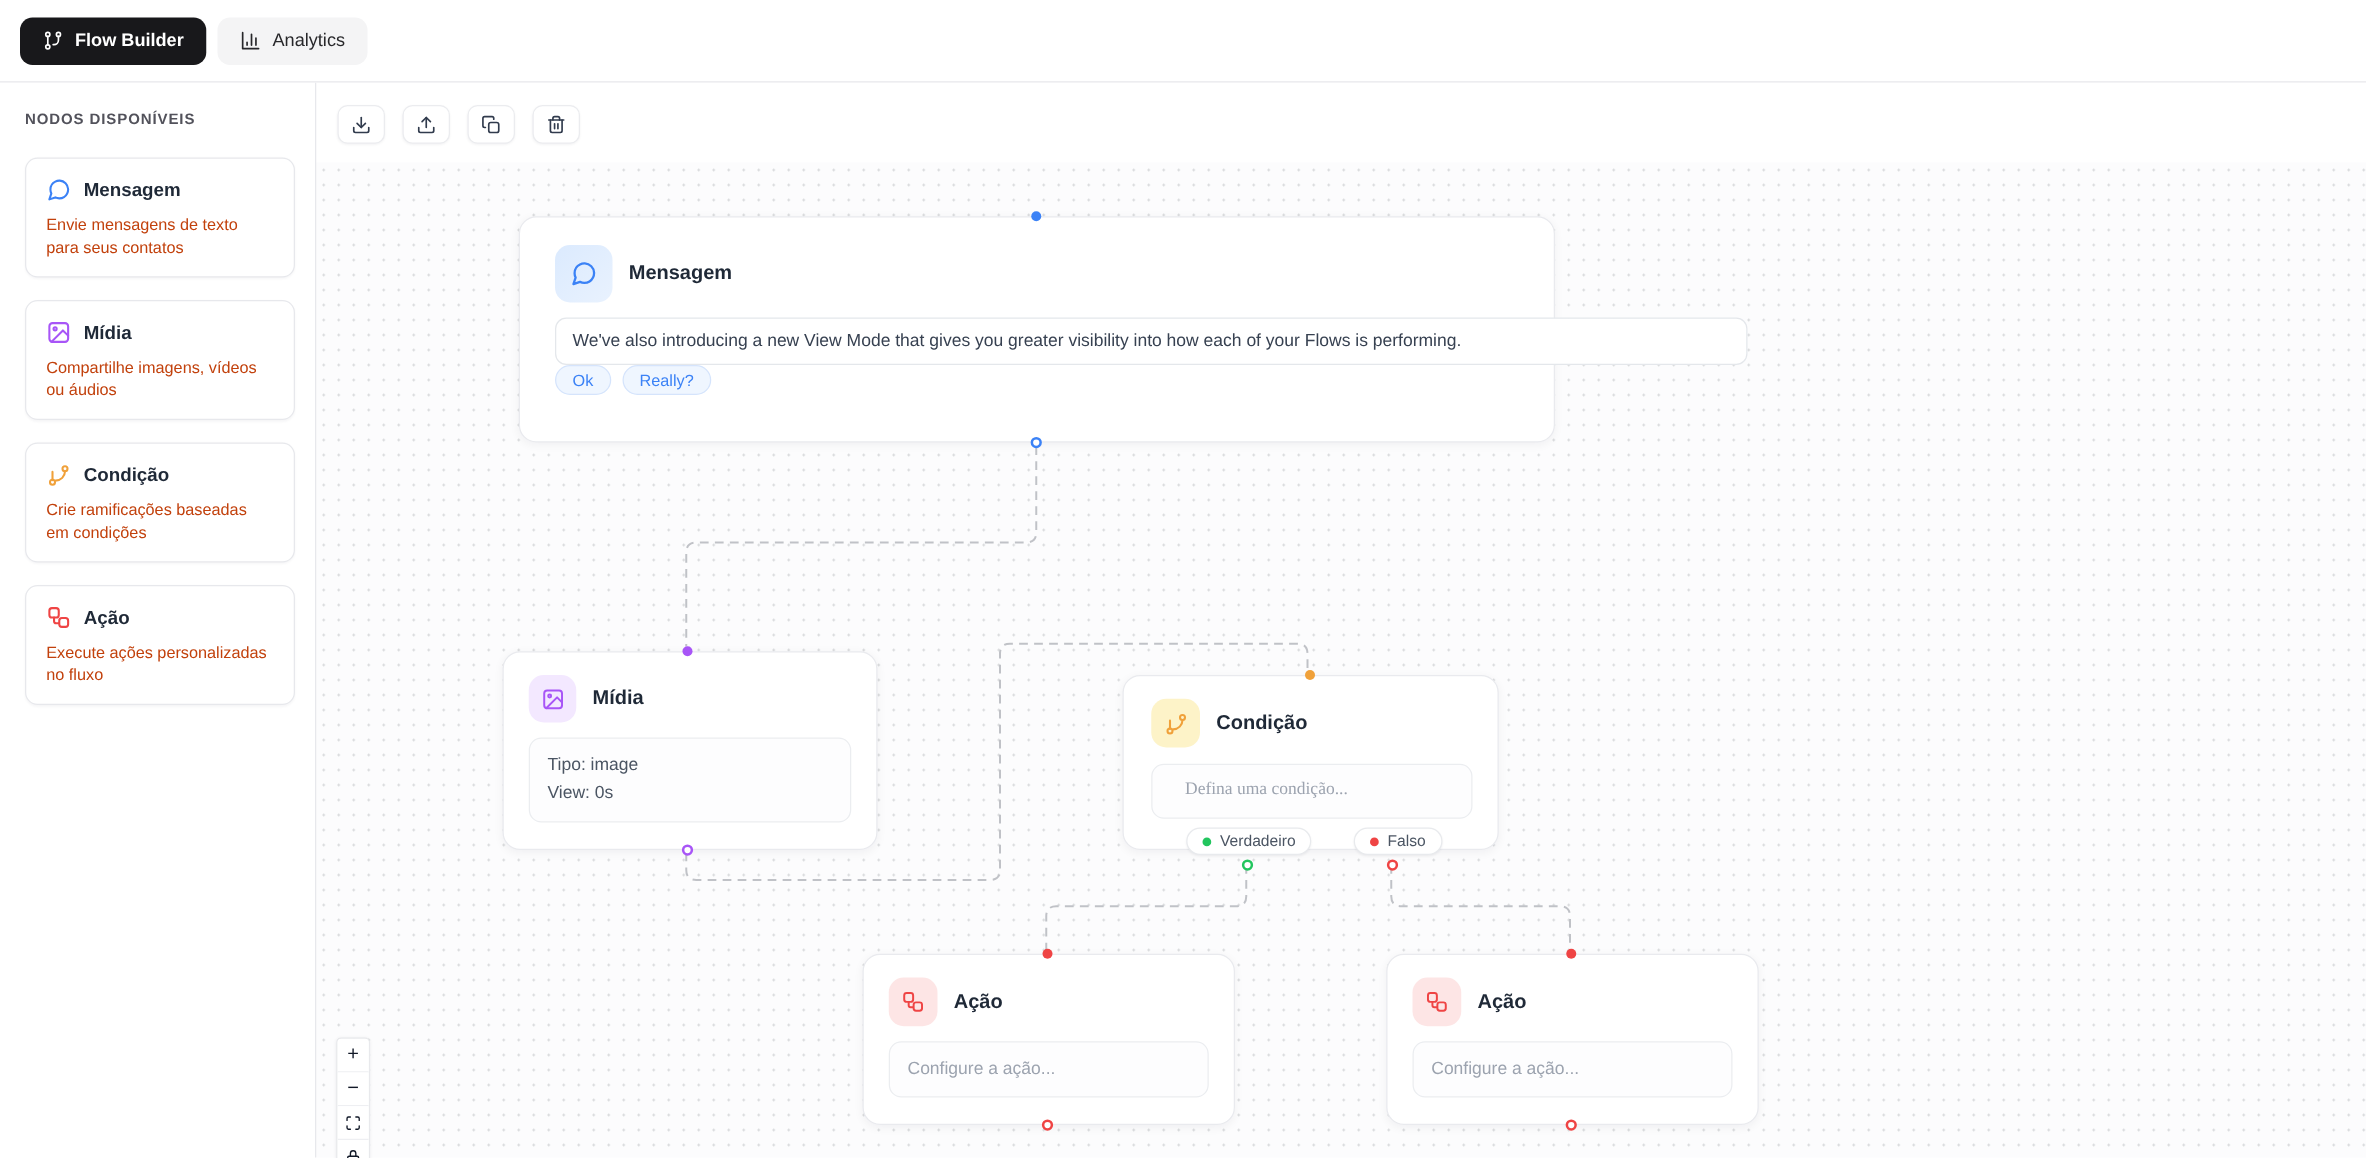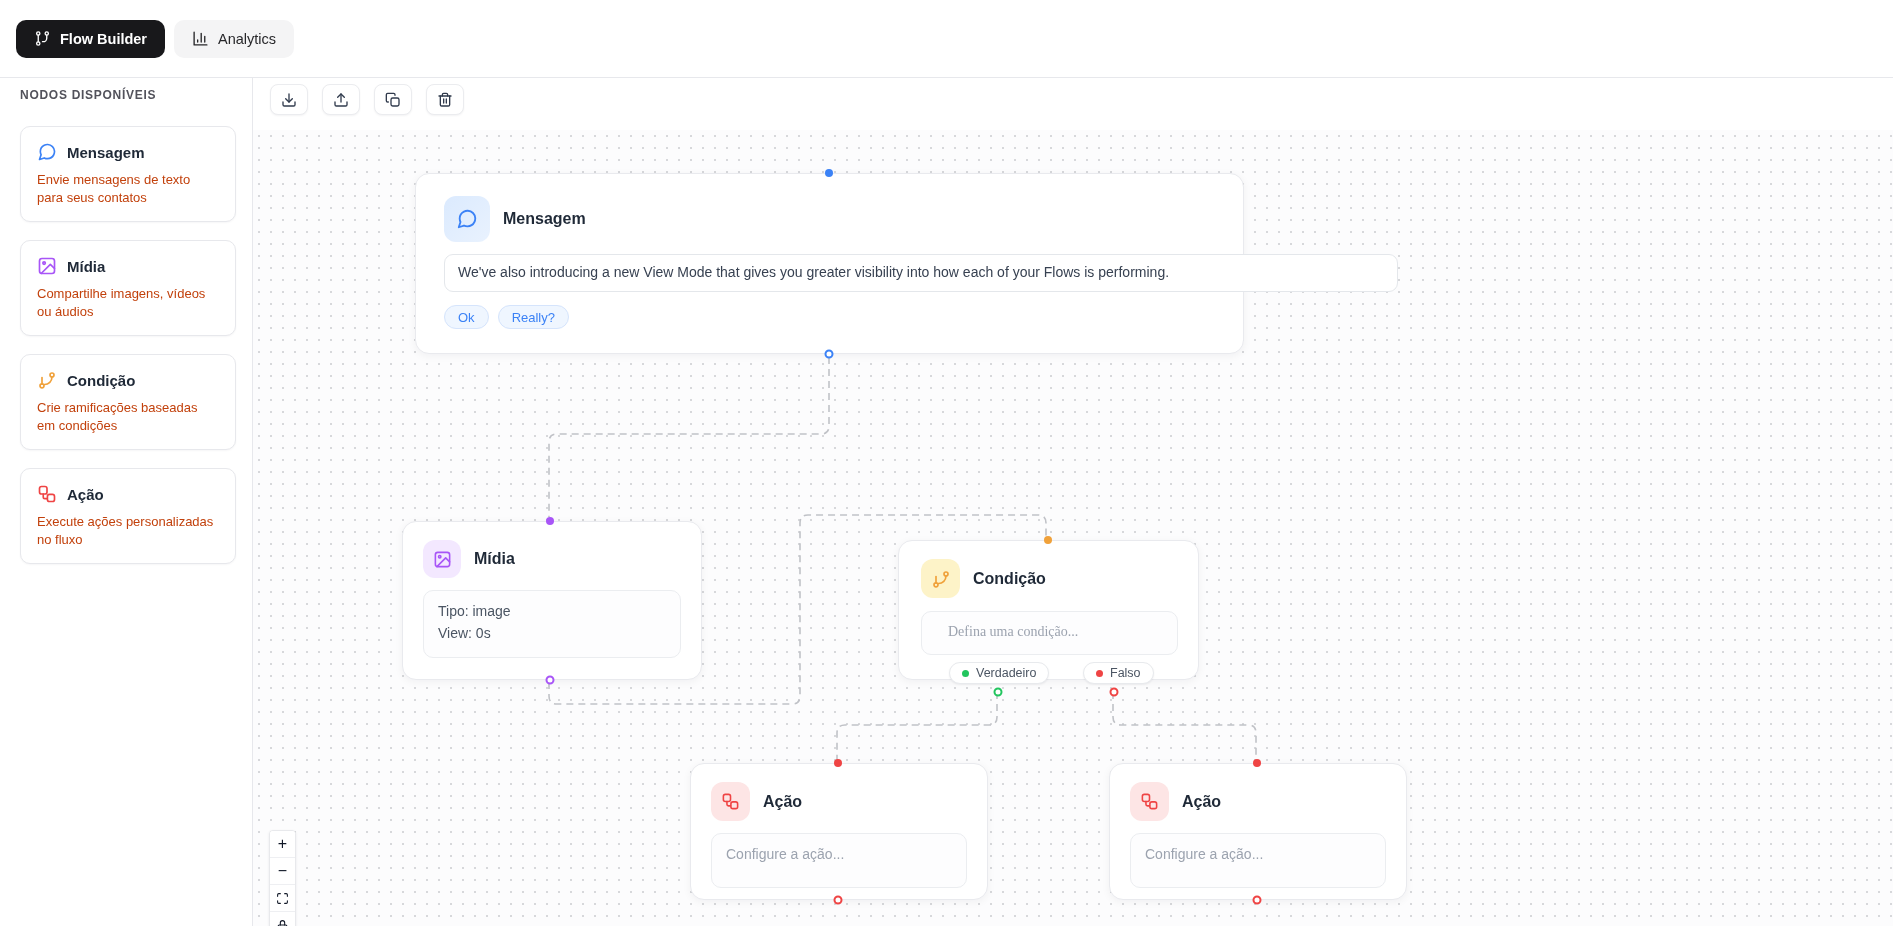--- a/index.html
+++ b/index.html
@@ -1,20 +1,20 @@
 <!DOCTYPE html>
 <html><head>
 <meta charset="utf-8">
 <style>
   * { margin:0; padding:0; box-sizing:border-box; }
   html,body { width:1893px; height:926px; overflow:hidden; background:#fff;
     font-family:"Liberation Sans", sans-serif; color:#1f2937; }
 
   
-  .topbar { position:absolute; left:0; top:0; width:1893px; height:78px;
+  .topbar { position:absolute; left:0; top:0; width:1893px; height:66px;
     background:#fff; border-bottom:1px solid #e7e8ec; display:flex; align-items:center; padding:0 16px; gap:9px; z-index:30; }
   .tab-btn { display:flex; align-items:center; gap:9px; height:38px; padding:0 18px;
     border-radius:10px; font-size:14.5px; font-weight:600; cursor:pointer; border:none; }
   .tab-btn.active { background:#18181b; color:#fff; }
   .tab-btn.inactive { background:#f4f4f5; color:#27272a; font-weight:500; }
   .tab-btn svg { width:17px; height:17px; stroke:currentColor; fill:none; stroke-width:1.9; stroke-linecap:round; stroke-linejoin:round; }
 
   
   .sidebar { position:absolute; left:0; top:66px; width:253px; height:860px;
     background:#fff; border-right:1px solid #e7e8ec; padding:20px; z-index:25; }
@@ -53,21 +53,21 @@
   .handle { position:absolute; border-radius:50%; z-index:3; }
   .handle.solid { width:8px; height:8px; }
   .handle.ring { width:9px; height:9px; background:#fff; }
 
   
   .node-mensagem { left:415px; top:173px; width:829px; height:181px; padding:22px 16px 0 28px; }
   .node-mensagem .icon-tile { width:46px; height:46px; background:linear-gradient(135deg,#dbeafe,#e9f2fe); }
   .node-mensagem .icon-tile svg { width:22px; height:22px; stroke:#3b82f6; }
   .msg-box { margin-top:12px; width:954px; height:38px; padding:9px 13px; background:#fff;
     border:1px solid #e4e7eb; border-radius:9px; font-size:14px; color:#374151; white-space:nowrap; overflow:hidden; }
-  .chips { display:flex; gap:9px; margin-top:13px; }
+  .chips { display:flex; gap:9px; }
   .chip { height:24px; padding:0 13px; display:flex; align-items:center; border-radius:999px;
     background:#eff6ff; border:1px solid #d5e4fc; color:#3b82f6; font-size:13px; cursor:pointer; }
 
   
   .node-midia { left:402px; top:521px; width:300px; height:159px; padding:18px 20px; }
   .node-midia .icon-tile { width:38px; height:38px; background:#f3e8ff; }
   .node-midia .icon-tile svg { width:19px; height:19px; stroke:#a855f7; }
   .midia-box { margin-top:12px; width:258px; height:68px; padding:10px 14px; color:#4b5563; line-height:1.55; }
 
   
@@ -79,21 +79,21 @@
     background:#fff; border:1px solid #e8eaed; border-radius:999px; font-size:12.5px; color:#4b5563;
     box-shadow:0 1px 2px rgba(16,24,40,.06); z-index:4; }
   .out-dot { width:7px; height:7px; border-radius:50%; }
 
   
   .node-acao { width:298px; height:137px; padding:18px 20px; }
   .node-acao.left { left:690px; top:763px; }
   .node-acao.right { left:1109px; top:763px; }
   .node-acao .icon-tile { width:39px; height:39px; background:#fde5e5; }
   .node-acao .icon-tile svg { width:19px; height:19px; stroke:#ef4444; }
-  .acao-box { margin-top:12px; width:256px; height:55px; padding:12px 14px; }
+  .acao-box { margin-top:12px; width:256px; height:45px; padding:12px 14px; }
 
   
   .zoom-panel { position:absolute; left:16px; top:764px; width:27px; background:#fff;
     border:1px solid #e8e9ec; border-radius:4px; box-shadow:0 1px 3px rgba(16,24,40,.08); z-index:20; overflow:hidden; }
   .zoom-btn { width:100%; height:27px; background:#fff; border:none; border-bottom:1px solid #eeeff2;
     display:flex; align-items:center; justify-content:center; cursor:pointer; font-size:16px; color:#111827; }
   .zoom-btn:last-child { border-bottom:none; }
   .zoom-btn svg { width:13px; height:13px; stroke:#111827; fill:none; stroke-width:2; stroke-linecap:round; stroke-linejoin:round; }
 </style>
 </head>

